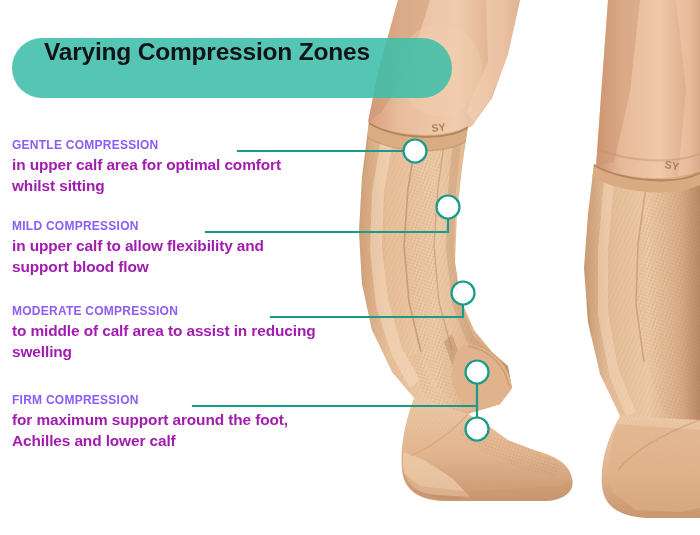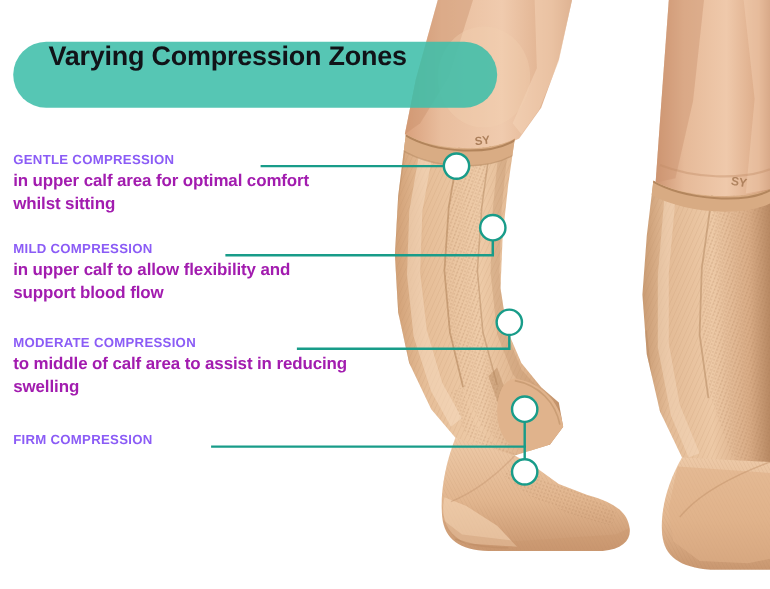--- a/index.html
+++ b/index.html
@@ -271,20 +271,21 @@
     <p class="callout-body">to middle of calf area to assist in reducing swelling</p>
   </div>
 
   <div class="callout" id="callout-mild">
     <p class="callout-heading">MILD COMPRESSION</p>
     <p class="callout-body">in upper calf to allow flexibility and support blood flow</p>
   </div>
 
   <div class="callout" id="callout-firm">
     <p class="callout-heading">FIRM COMPRESSION</p>
+    <p class="callout-body">for maximum support around the foot, Achilles and lower calf</p>
   </div>
 
   <svg id="leaders" viewBox="0 0 700 535">
     <g fill="none" stroke="#189C89" stroke-width="2.2" stroke-linecap="square">
 
       <path d="M238,151 L404,151"></path>
 
       <path d="M206,232 L448,232 L448,218"></path>
 
       <path d="M271,317 L463,317 L463,304"></path>

